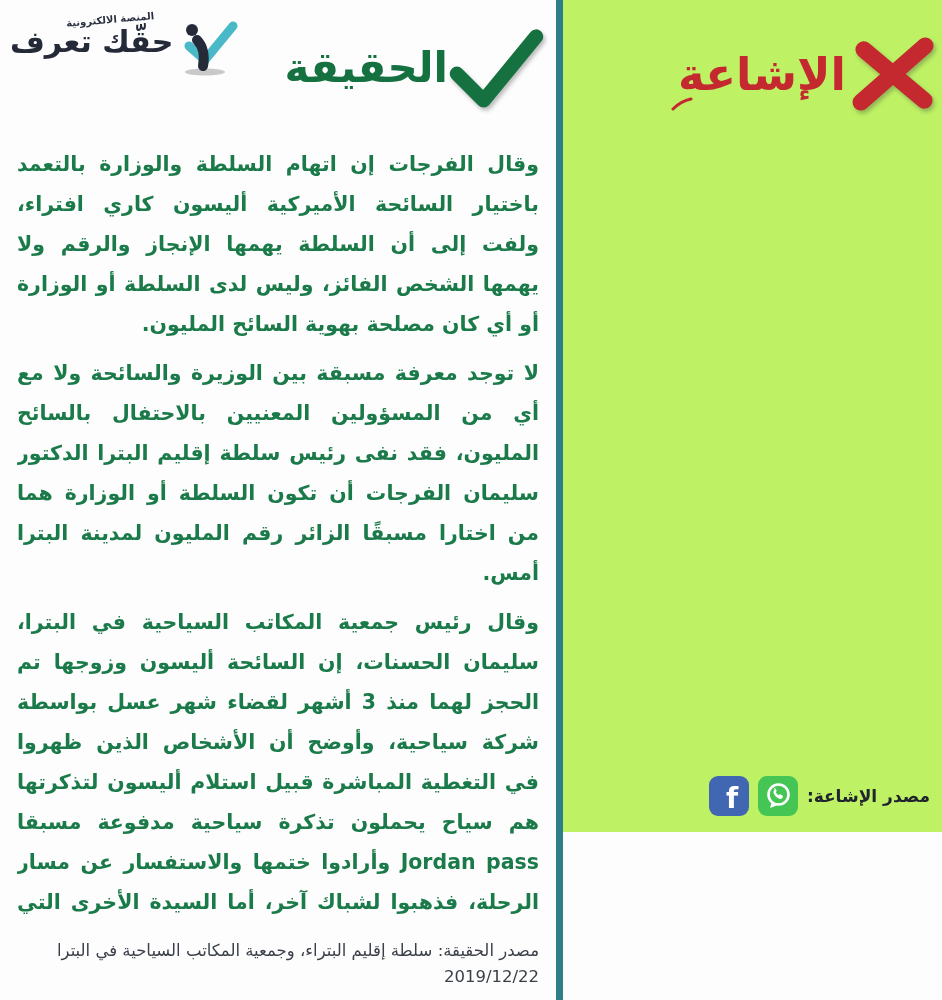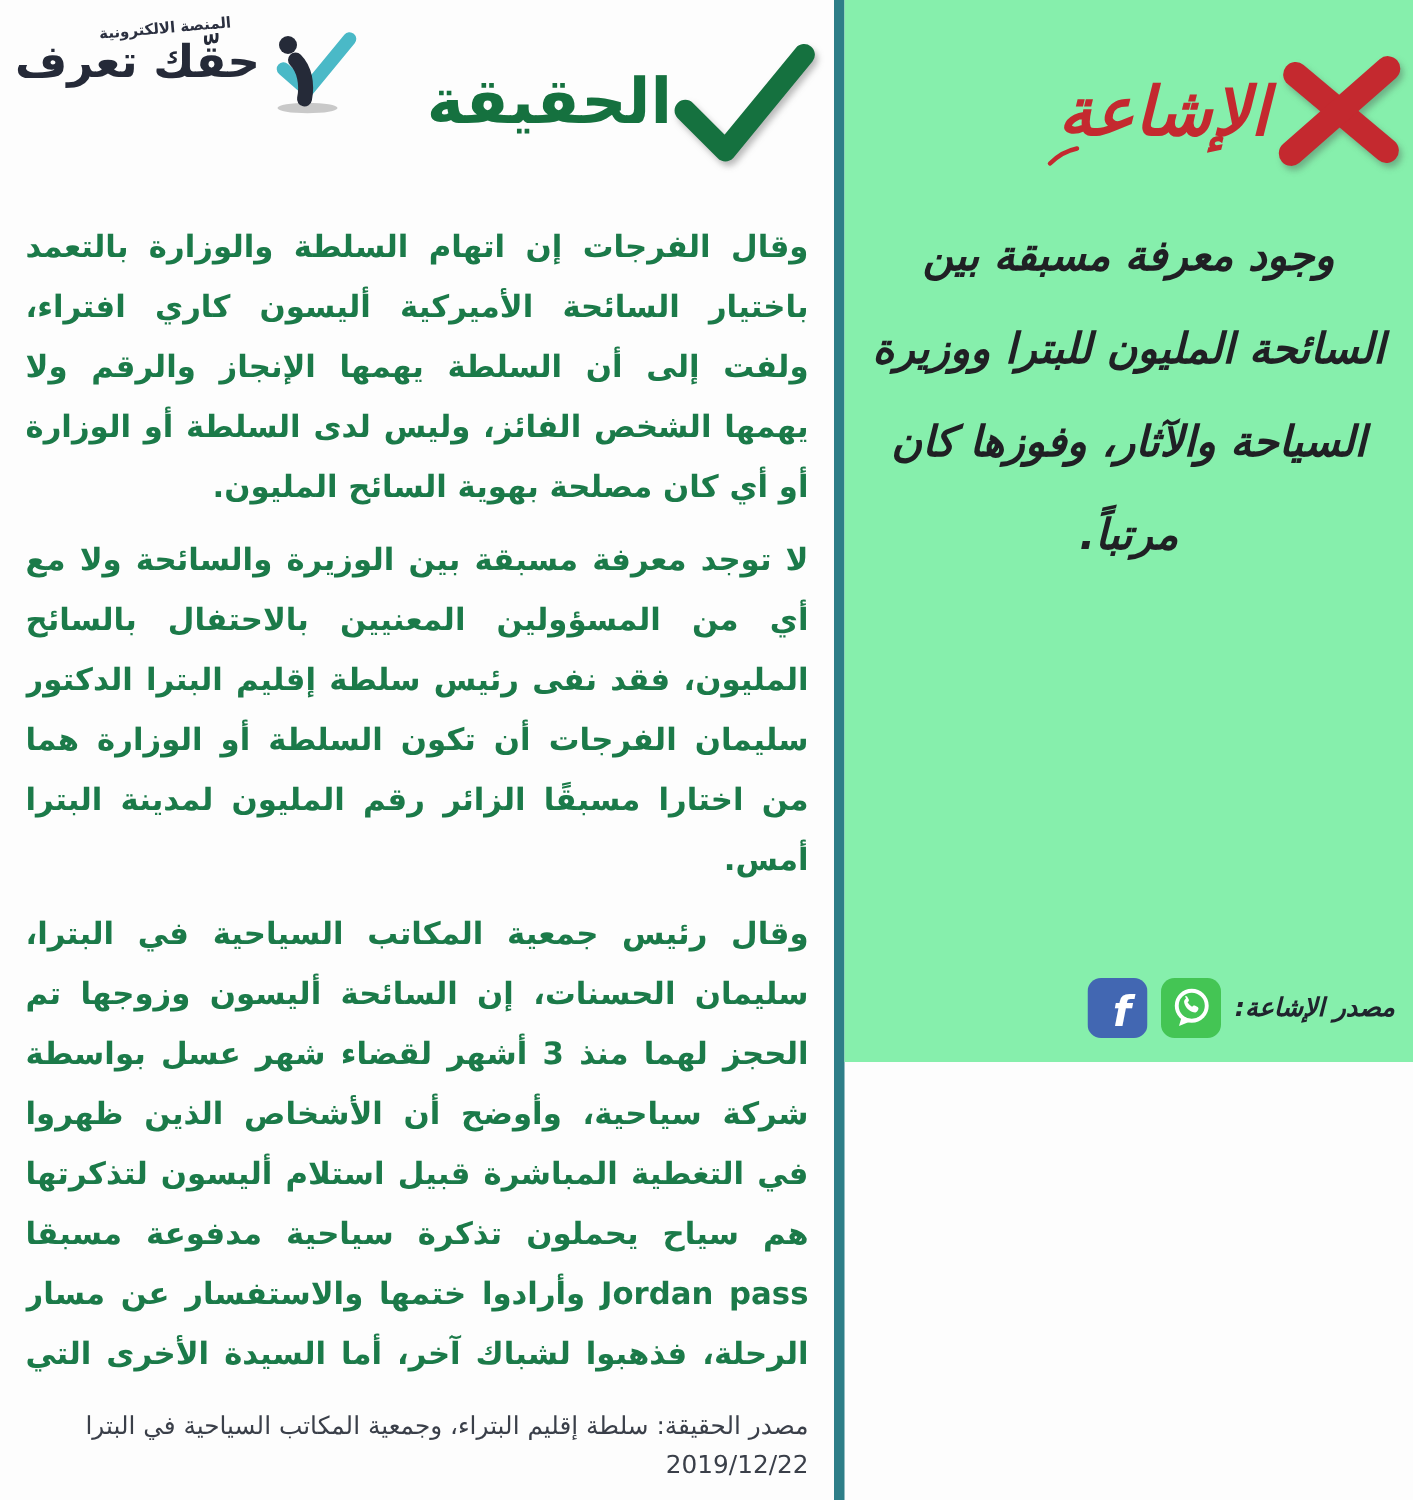--- a/index.html
+++ b/index.html
@@ -4,21 +4,21 @@
 <style>
   html,body{margin:0;padding:0;}
   body{
     width:942px;height:1000px;position:relative;overflow:hidden;
     background:#fdfdfd;
     font-family:"DejaVu Sans",sans-serif;
   }
   
   .left-col{position:absolute;left:0;top:0;width:556px;height:1000px;background:#fdfdfd;}
   .divider{position:absolute;left:556px;top:0;width:7px;height:1000px;background:#2e7e88;}
-  .right-col{position:absolute;left:563px;top:0;width:379px;height:708px;background:#86efac;font-style:italic;}
+  .right-col{position:absolute;left:563px;top:0;width:379px;height:832px;background:#bef264;}
 
   
   .logo{position:absolute;top:14px;left:10px;display:flex;align-items:flex-start;}
   .logo-text{display:flex;flex-direction:column;align-items:center;}
   .logo-tagline{
     font-size:10px;font-weight:bold;color:#2b3040;letter-spacing:.3px;
     transform:rotate(-5deg);margin-left:36px;margin-bottom:0px;direction:rtl;
   }
   .logo-title{font-size:30px;font-weight:bold;color:#252a38;direction:rtl;line-height:34px;}
   .logo-mark{margin-left:2px;margin-top:6px;}
@@ -108,21 +108,20 @@
       <path d="M77,12 L11,70" stroke="#c4292f" stroke-width="17" stroke-linecap="round"></path>
     </svg>
     <div class="rumor-title">
       <span>الإشاعة</span>
       <svg class="squiggle" width="24" height="14" viewBox="0 0 24 14">
         <path d="M21,2 q-10,2 -18,10" stroke="#c4292f" stroke-width="3" fill="none" stroke-linecap="round"></path>
       </svg>
     </div>
   </div>
 
-  <div class="rumor-text">وجود معرفة مسبقة بين السائحة المليون للبترا ووزيرة السياحة والآثار، وفوزها كان مرتباً.</div>
 
   <div class="rumor-source">
     <span class="rumor-source-label">مصدر الإشاعة:</span>
     <svg class="social" width="40" height="40" viewBox="0 0 40 40">
       <rect x="0" y="0" width="40" height="40" rx="9" fill="#44c554"></rect>
       <circle cx="20.5" cy="18.5" r="10" stroke="#ffffff" stroke-width="2.6" fill="none"></circle>
       <path d="M12,32 L13.8,25.8 L18.6,29.4 Z" fill="#ffffff"></path>
       <path d="M16.6,13.9 c-1,.5 -1.4,1.6 -1.1,2.7 c.9,3.1 3.2,5.4 6.2,6.3 c1.1,.3 2.2,-.1 2.7,-1.1 l.5,-1 c.2,-.5 0,-1.1 -.5,-1.4 l-1.9,-1 c-.4,-.2 -.9,-.1 -1.2,.2 l-.6,.6 c-1.2,-.7 -2.3,-1.8 -3,-3 l.6,-.6 c.3,-.3 .4,-.8 .2,-1.2 l-1,-1.9 c-.3,-.5 -.9,-.7 -1.4,-.5 z" fill="#ffffff"></path>
     </svg>
     <svg class="social" width="40" height="40" viewBox="0 0 40 40">

